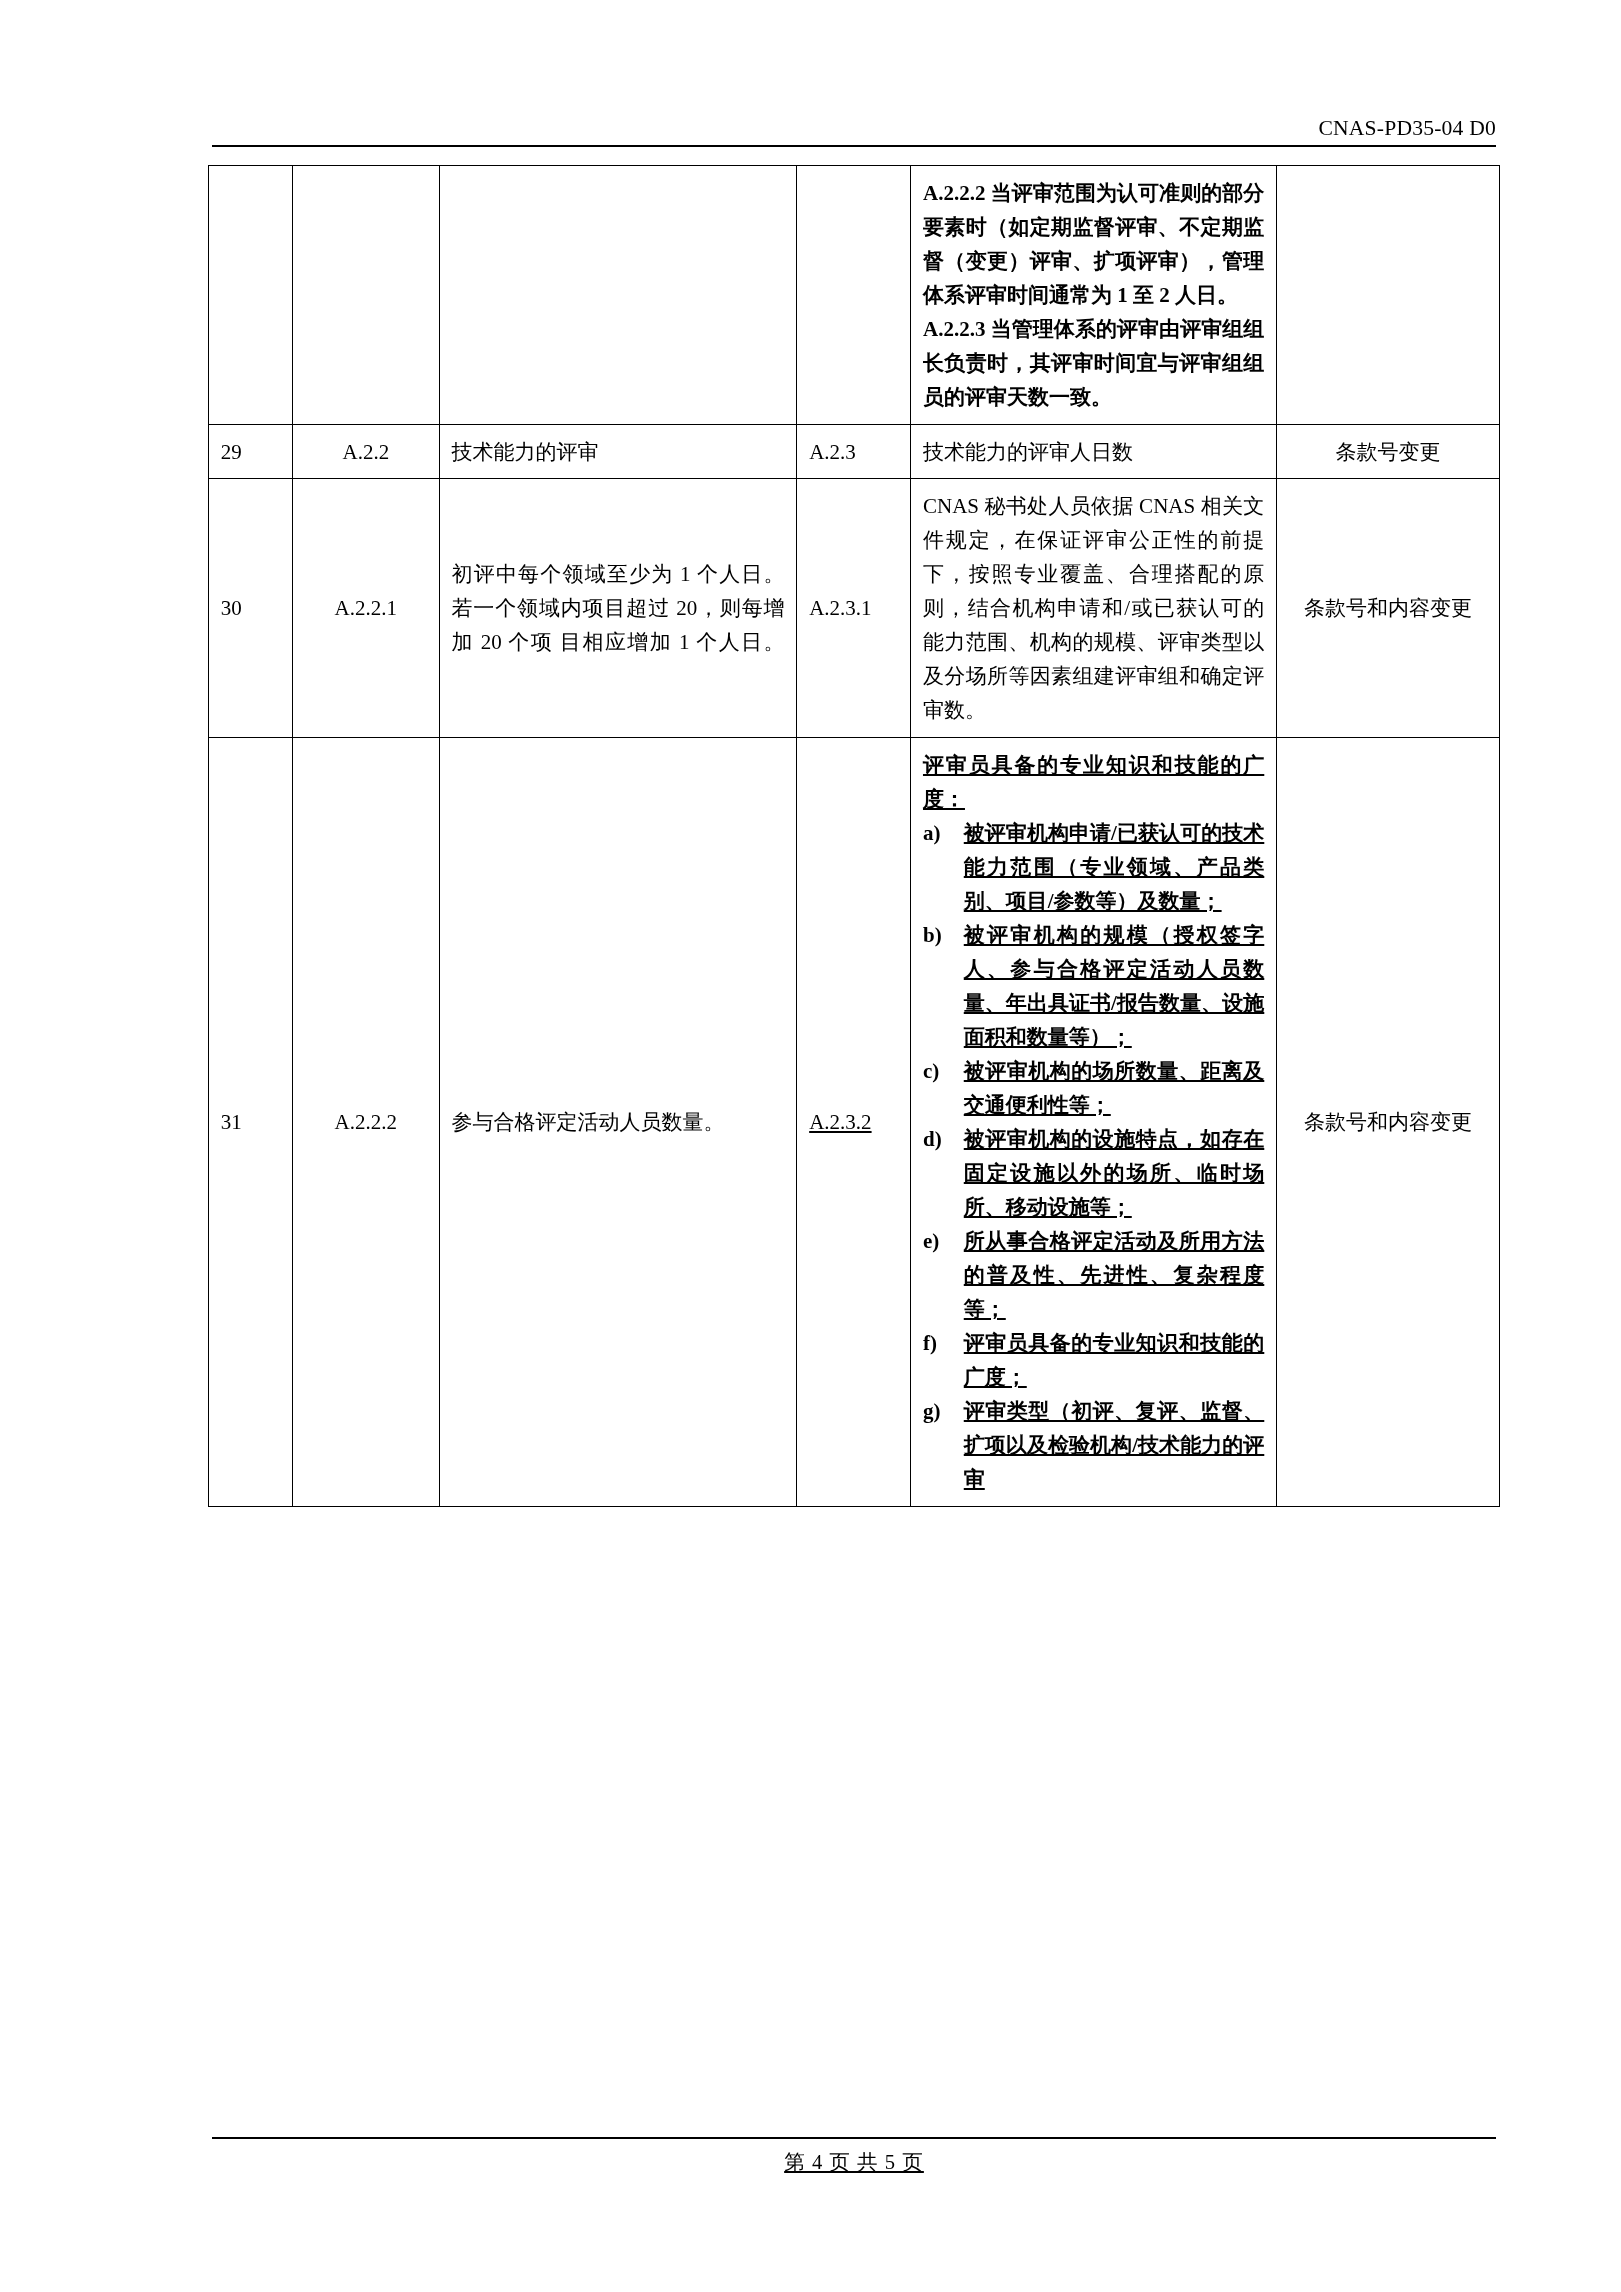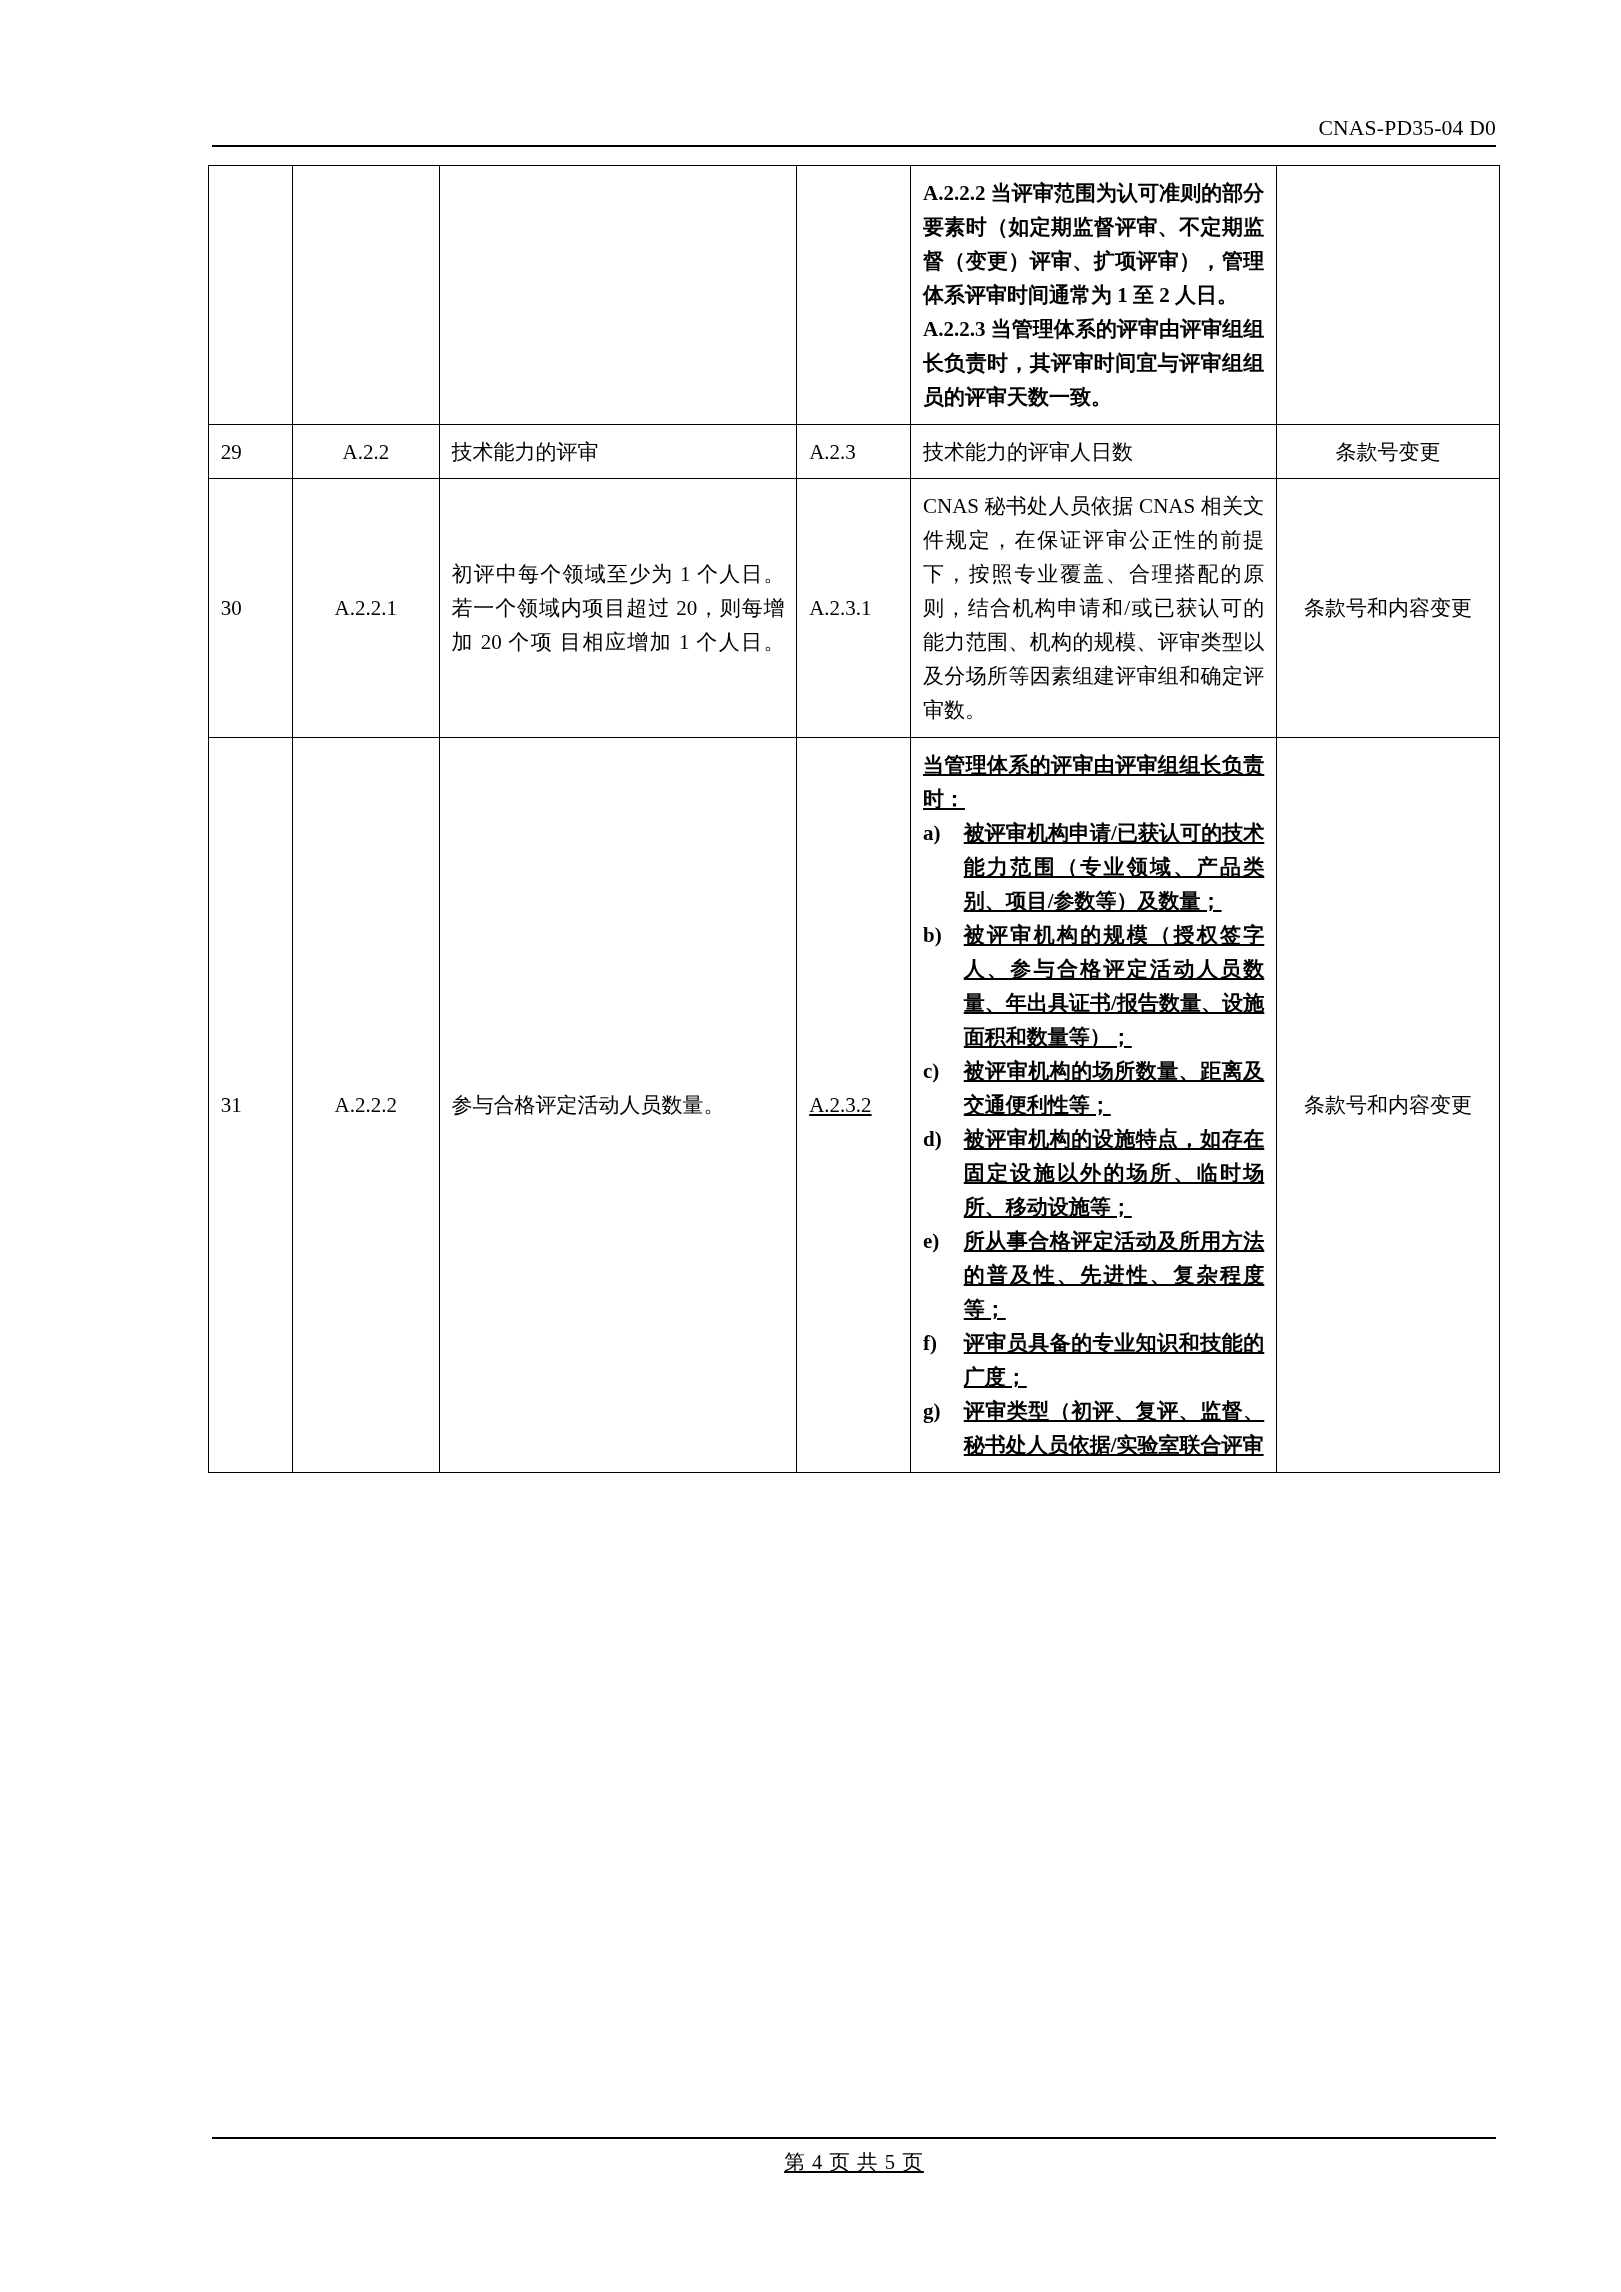--- a/index.html
+++ b/index.html
@@ -159,21 +159,21 @@
         <td class="c-newtxt just">CNAS 秘书处人员依据 CNAS 相关文件规定，在保证评审公正性的前提下，按照专业覆盖、合理搭配的原则，结合机构申请和/或已获认可的能力范围、机构的规模、评审类型以及分场所等因素组建评审组和确定评审数。</td>
         <td class="c-note">条款号和内容变更</td>
       </tr>
 
       <tr>
         <td class="c-num">31</td>
         <td class="c-old">A.2.2.2</td>
         <td class="c-oldtxt">参与合格评定活动人员数量。</td>
         <td class="c-new u">A.2.3.2</td>
         <td class="c-newtxt top-align">
-          <div class="para u just">当管理体系的评审由评审组组长负责时：</div>
+          <div class="para u just">评审员具备的专业知识和技能的广度：</div>
           <ol class="lettered">
             <li>
               <span class="mark">a)</span>
               <span class="body">被评审机构申请/已获认可的技术能力范围（专业领域、产品类别、项目/参数等）及数量；</span>
             </li>
             <li>
               <span class="mark">b)</span>
               <span class="body">被评审机构的规模（授权签字人、参与合格评定活动人员数量、年出具证书/报告数量、设施面积和数量等）；</span>
             </li>
             <li>
@@ -187,21 +187,21 @@
             <li>
               <span class="mark">e)</span>
               <span class="body">所从事合格评定活动及所用方法的普及性、先进性、复杂程度等；</span>
             </li>
             <li>
               <span class="mark">f)</span>
               <span class="body">评审员具备的专业知识和技能的广度；</span>
             </li>
             <li>
               <span class="mark">g)</span>
-              <span class="body">评审类型（初评、复评、监督、秘书处人员依据/实验室联合评审</span>
+              <span class="body">评审类型（初评、复评、监督、扩项以及检验机构/技术能力的评审</span>
             </li>
           </ol>
         </td>
         <td class="c-note">条款号和内容变更</td>
       </tr>
     </tbody>
   </table>
 
   <div class="footer-rule"></div>
   <div class="footer">第 4 页 共 5 页</div>

